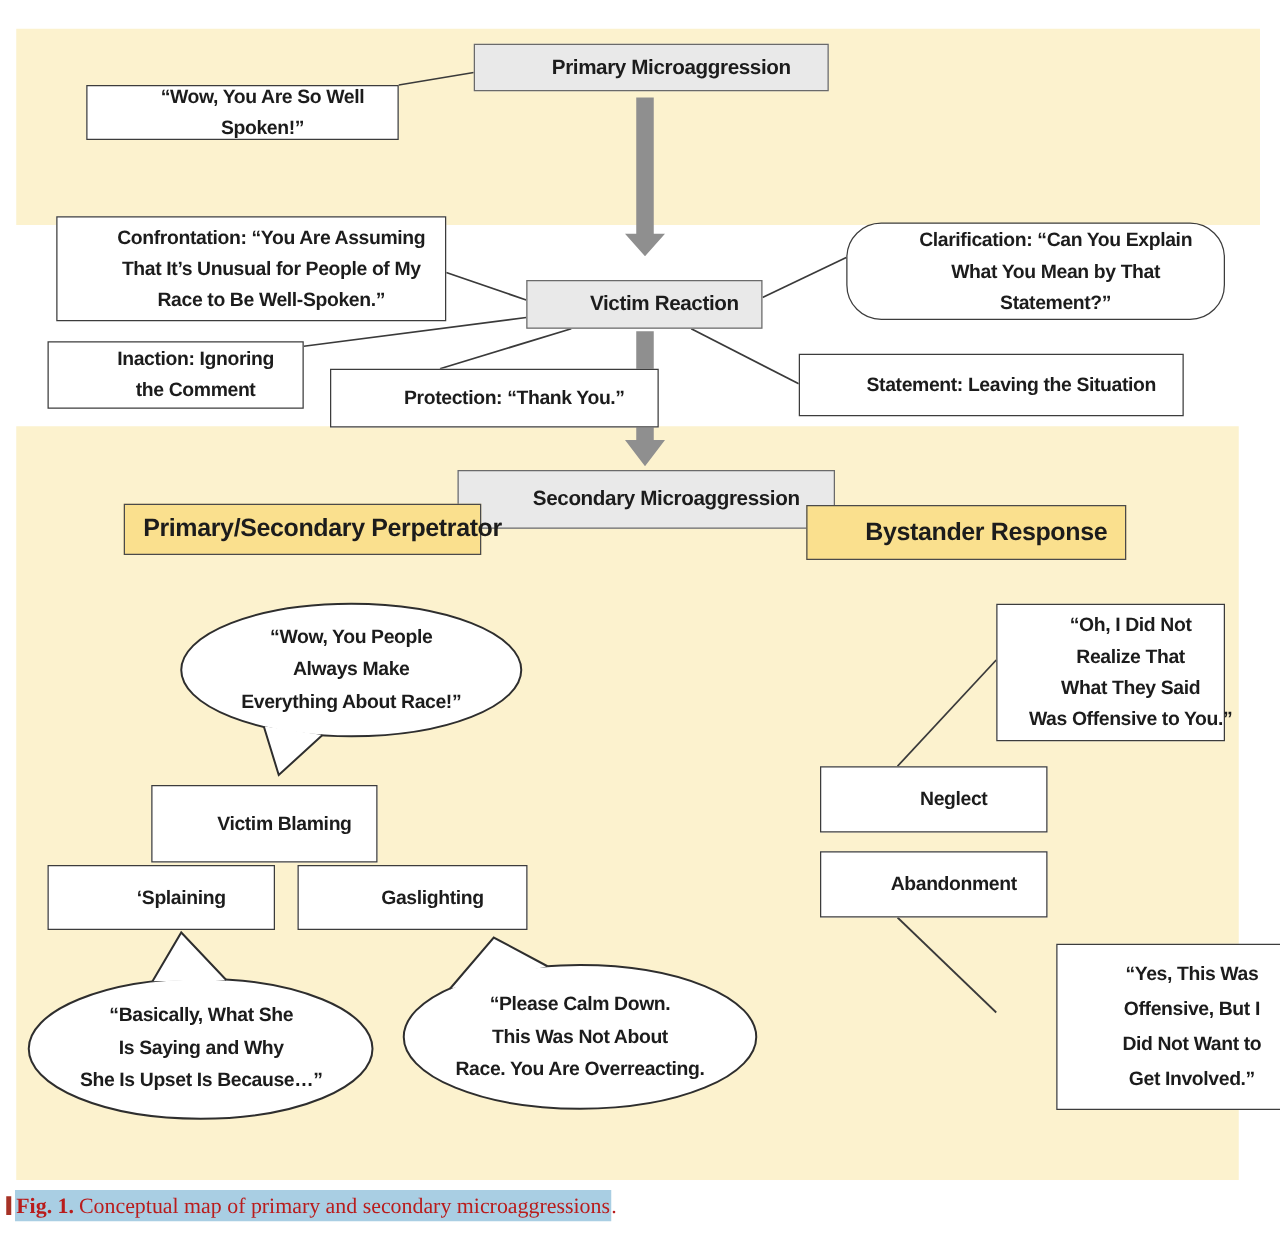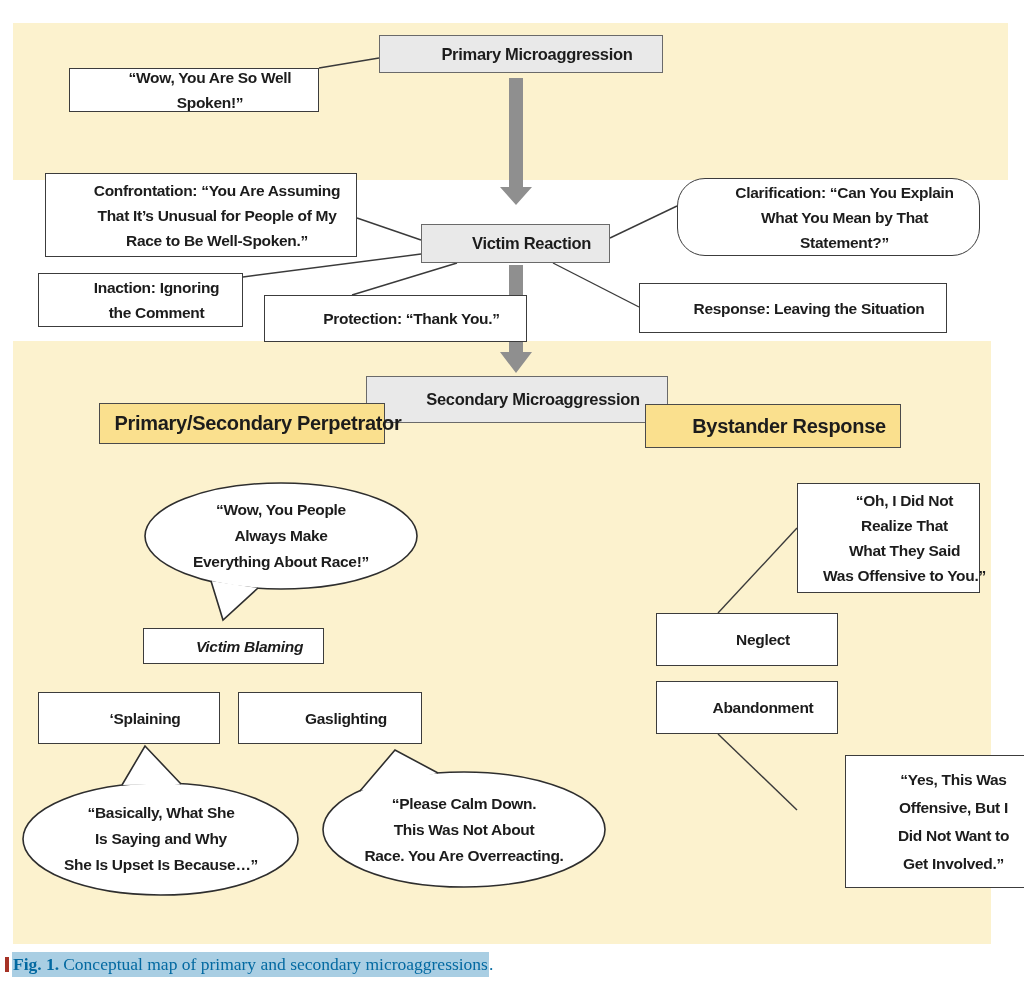--- a/index.html
+++ b/index.html
@@ -9,21 +9,21 @@
   svg.layer{position:absolute;left:0;top:0;pointer-events:none;}
   .box{position:absolute;display:flex;align-items:center;justify-content:center;
        text-align:center;font-weight:700;font-size:15.5px;line-height:25px;
        letter-spacing:-0.3px;color:#1c1c1c;background:#ffffff;border:1.6px solid #3c3c3c;
        white-space:pre;box-sizing:border-box;padding-left:32px;}
   .gray{background:#E9E9E9;border-color:#6a6a6a;font-size:16.5px;}
   .yellow{background:#FAE08E;border-color:#4a4a4a;font-size:20px;}
   .btxt{position:absolute;text-align:center;font-weight:700;font-size:15.5px;
         line-height:26px;letter-spacing:-0.3px;color:#1c1c1c;white-space:pre;}
   .caption{position:absolute;left:5px;top:954px;font-family:"Liberation Serif",serif;
-           font-size:17.5px;color:#0369a1;}
+           font-size:17.5px;color:#b91c1c;}
   .cap-marker{display:inline-block;width:4px;height:15px;background:#A63226;
               margin-right:3px;vertical-align:-2px;}
   .cap-hl{background:#A9CEE3;padding:2px 1px 3px 1px;}
   .cap-hl b{margin-right:4px;}
 </style>
 </head>
 <body>
 
 <div id="page">
 
@@ -61,30 +61,30 @@
   <div class="box" style="left:45px;top:173px;width:312px;height:84px;">Confrontation: “You Are Assuming
 That It’s Unusual for People of My
 Race to Be Well-Spoken.”</div>
   <div class="box" style="left:677px;top:178px;width:303px;height:78px;border-radius:28px;">Clarification: “Can You Explain
 What You Mean by That
 Statement?”</div>
   <div class="box gray" style="left:421px;top:224px;width:189px;height:39px;">Victim Reaction</div>
   <div class="box" style="left:38px;top:273px;width:205px;height:54px;">Inaction: Ignoring
 the Comment</div>
   <div class="box" style="left:264px;top:295px;width:263px;height:47px;">Protection: “Thank You.”</div>
-  <div class="box" style="left:639px;top:283px;width:308px;height:50px;">Response: Leaving the Situation</div>
+  <div class="box" style="left:639px;top:283px;width:308px;height:50px;">Statement: Leaving the Situation</div>
 
   <div class="box gray" style="left:366px;top:376px;width:302px;height:47px;">Secondary Microaggression</div>
   <div class="box yellow" style="left:99px;top:403px;width:286px;height:41px;">Primary/Secondary Perpetrator</div>
   <div class="box yellow" style="left:645px;top:404px;width:256px;height:44px;">Bystander Response</div>
 
   <div class="btxt" style="left:161px;top:497px;width:240px;">“Wow, You People
 Always Make
 Everything About Race!”</div>
-  <div class="box" style="left:143px;top:628px;width:181px;height:36px;font-style:italic;">Victim Blaming</div>
+  <div class="box" style="left:121px;top:628px;width:181px;height:62px;">Victim Blaming</div>
   <div class="box" style="left:38px;top:692px;width:182px;height:52px;">‘Splaining</div>
   <div class="box" style="left:238px;top:692px;width:184px;height:52px;">Gaslighting</div>
   <div class="btxt" style="left:26px;top:800px;width:270px;">“Basically, What She
 Is Saying and Why
 She Is Upset Is Because…”</div>
   <div class="btxt" style="left:329px;top:791px;width:270px;">“Please Calm Down.
 This Was Not About
 Race. You Are Overreacting.</div>
 
   <div class="box" style="left:797px;top:483px;width:183px;height:110px;">“Oh, I Did Not

